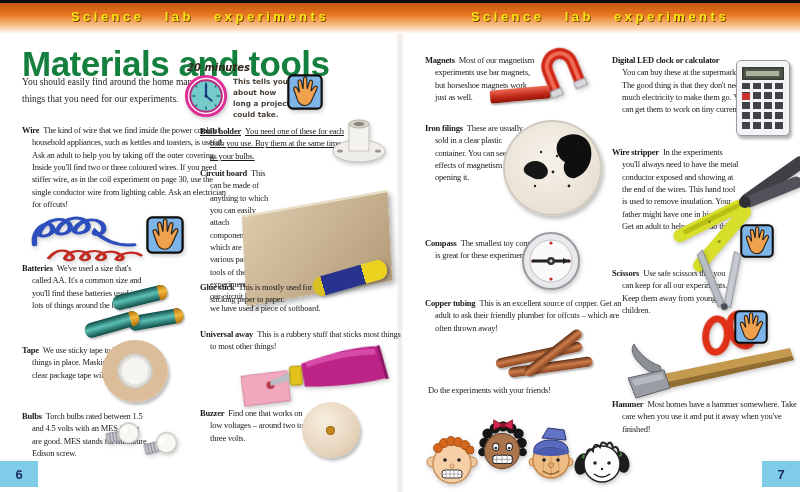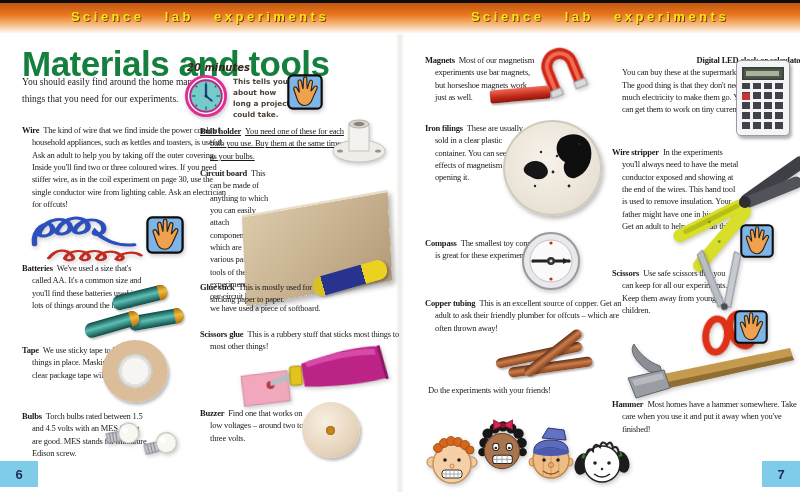--- a/index.html
+++ b/index.html
@@ -20,21 +20,21 @@
       font-weight:bold;font-size:35px;letter-spacing:-0.5px;color:#15803d;}
   .intro{position:absolute;left:22px;top:74px;width:182px;font-size:9.5px;line-height:1.8;}
   
   .duration{position:absolute;left:187px;top:62px;font-family:"DejaVu Sans",sans-serif;
       font-style:italic;font-weight:bold;font-size:10px;color:#33261a;}
   .caption{position:absolute;font-family:"DejaVu Sans",sans-serif;font-size:7.3px;
       font-weight:bold;color:#4a4038;line-height:1.5;}
   
   .entry{position:absolute;font-size:8.5px;letter-spacing:-0.2px;line-height:1.45;
       padding-left:10px;text-indent:-10px;}
-  .entry .term{font-weight:bold;margin-right:4px;text-align:right;}
+  .entry .term{font-weight:bold;margin-right:4px;}
   .entry .term.it{}
   .entry .term.blk{display:block;}
   .fl{float:right;}
   .photo{position:absolute;}
   .photo svg{filter:drop-shadow(1px 2px 2px rgba(0,0,0,.22));}
   
   .battery{position:absolute;width:56px;height:15px;border-radius:7px;
       background:linear-gradient(180deg,#0d4a45,#5cc0b5 45%,#0d4a45);
       box-shadow:1px 2px 2px rgba(0,0,0,.25);}
   .battery:after{content:"";position:absolute;right:0;top:0;width:9px;height:15px;
@@ -193,21 +193,21 @@
     <b class="term">Circuit board</b><span>This can be made of anything to which you can easily attach components, which are the various parts or tools of the experiment. For our circuit board, we have used a piece of softboard.</span>
   </div>
   <div class="board" style="left:243px;top:203px;"></div>
 
   <div class="entry" style="left:200px;top:281px;width:114px;">
     <b class="term">Glue stick</b><span>This is mostly used for sticking paper to paper.</span>
   </div>
   <div class="glue-stick" style="left:312px;top:268px;"></div>
 
   <div class="entry" style="left:200px;top:328px;width:194px;">
-    <b class="term">Scissors glue</b><span>This is a rubbery stuff that sticks most things to most other things!</span>
+    <b class="term">Universal away</b><span>This is a rubbery stuff that sticks most things to most other things!</span>
   </div>
   <div class="photo" style="left:238px;top:344px;transform:rotate(-4deg);">
     <svg width="152" height="60" viewBox="0 0 152 60">
       <rect x="4" y="26" width="46" height="30" fill="#f2a8bc" stroke="#d88aa0" transform="rotate(-3 27 41)"></rect>
       <circle cx="32" cy="38" r="4" fill="#b83848"></circle>
       <polygon points="32,34 54,26 54,34 32,39" fill="#b9bdc3"></polygon>
       <rect x="52" y="21" width="12" height="19" rx="2" fill="#e3c21c" stroke="#a8900e"></rect>
       <path d="M64,19 C92,11 122,5 142,7 L148,39 C122,44 94,44 66,42 Z" fill="#bb2486"></path>
       <path d="M68,18 C94,11 120,7 138,9 L139,15 C116,13 92,17 70,23 Z" fill="#e054b0" opacity="0.8"></path>
       <line x1="142" y1="6" x2="149" y2="40" stroke="#8a1560" stroke-width="3"></line>

